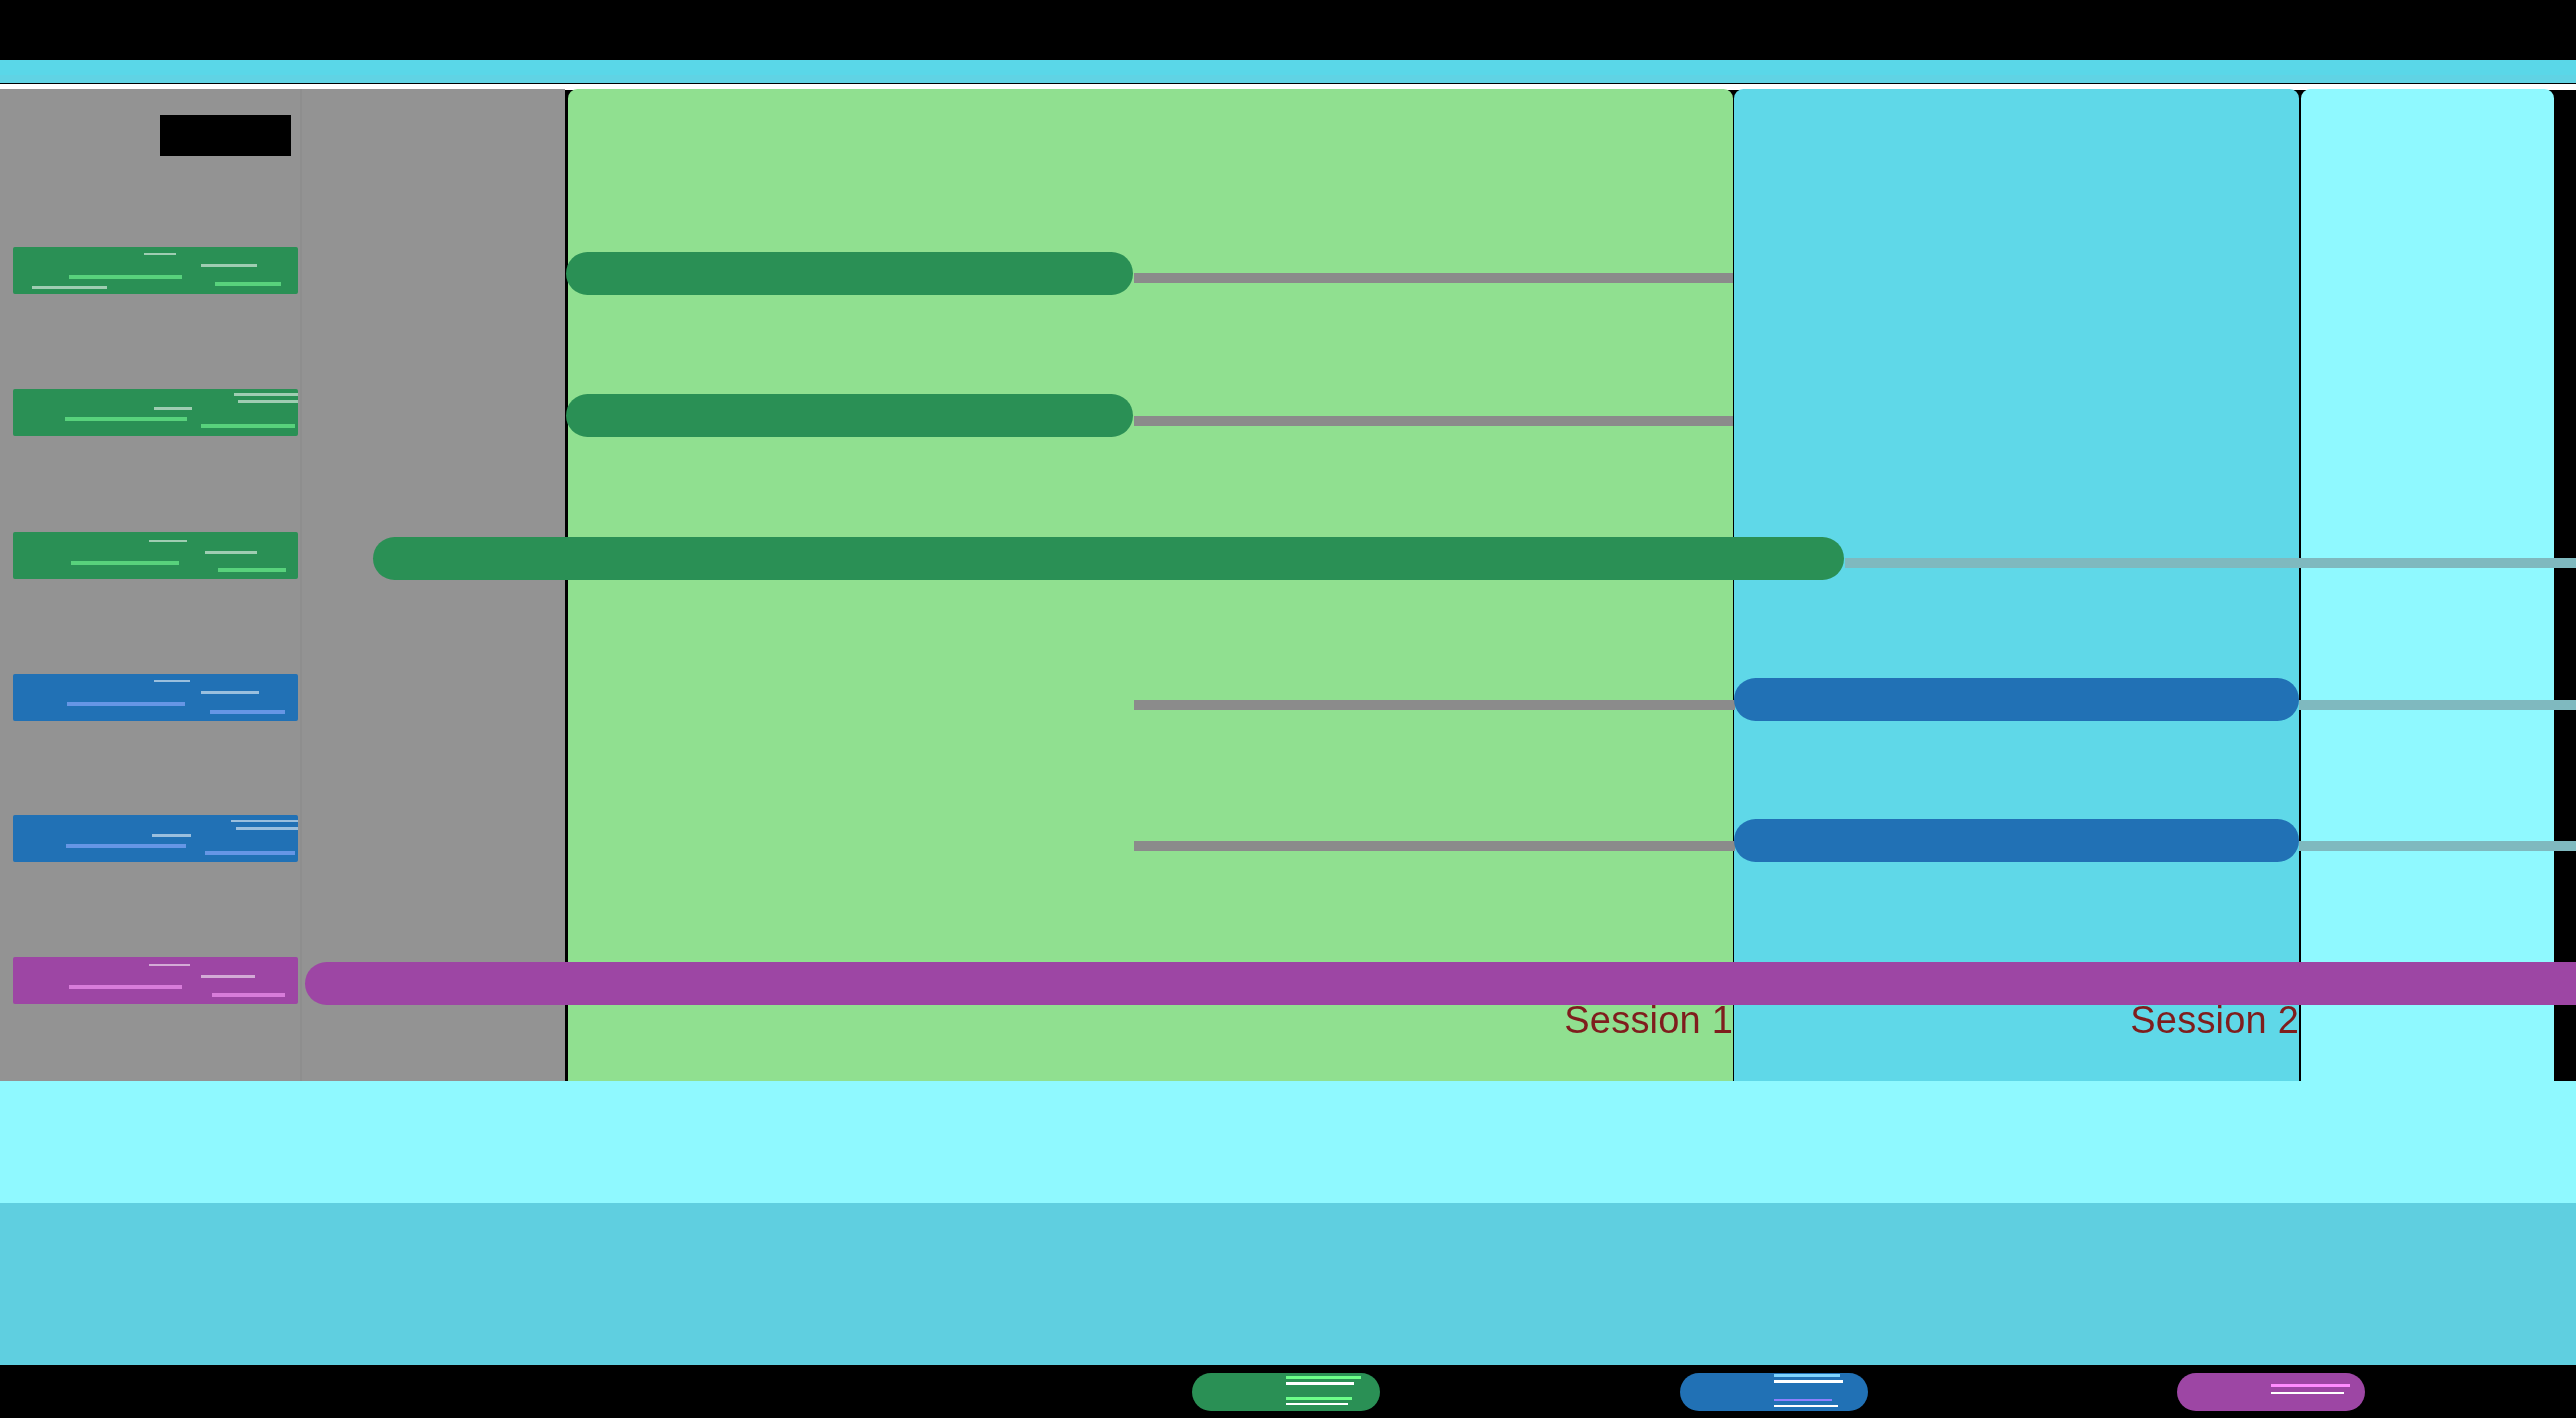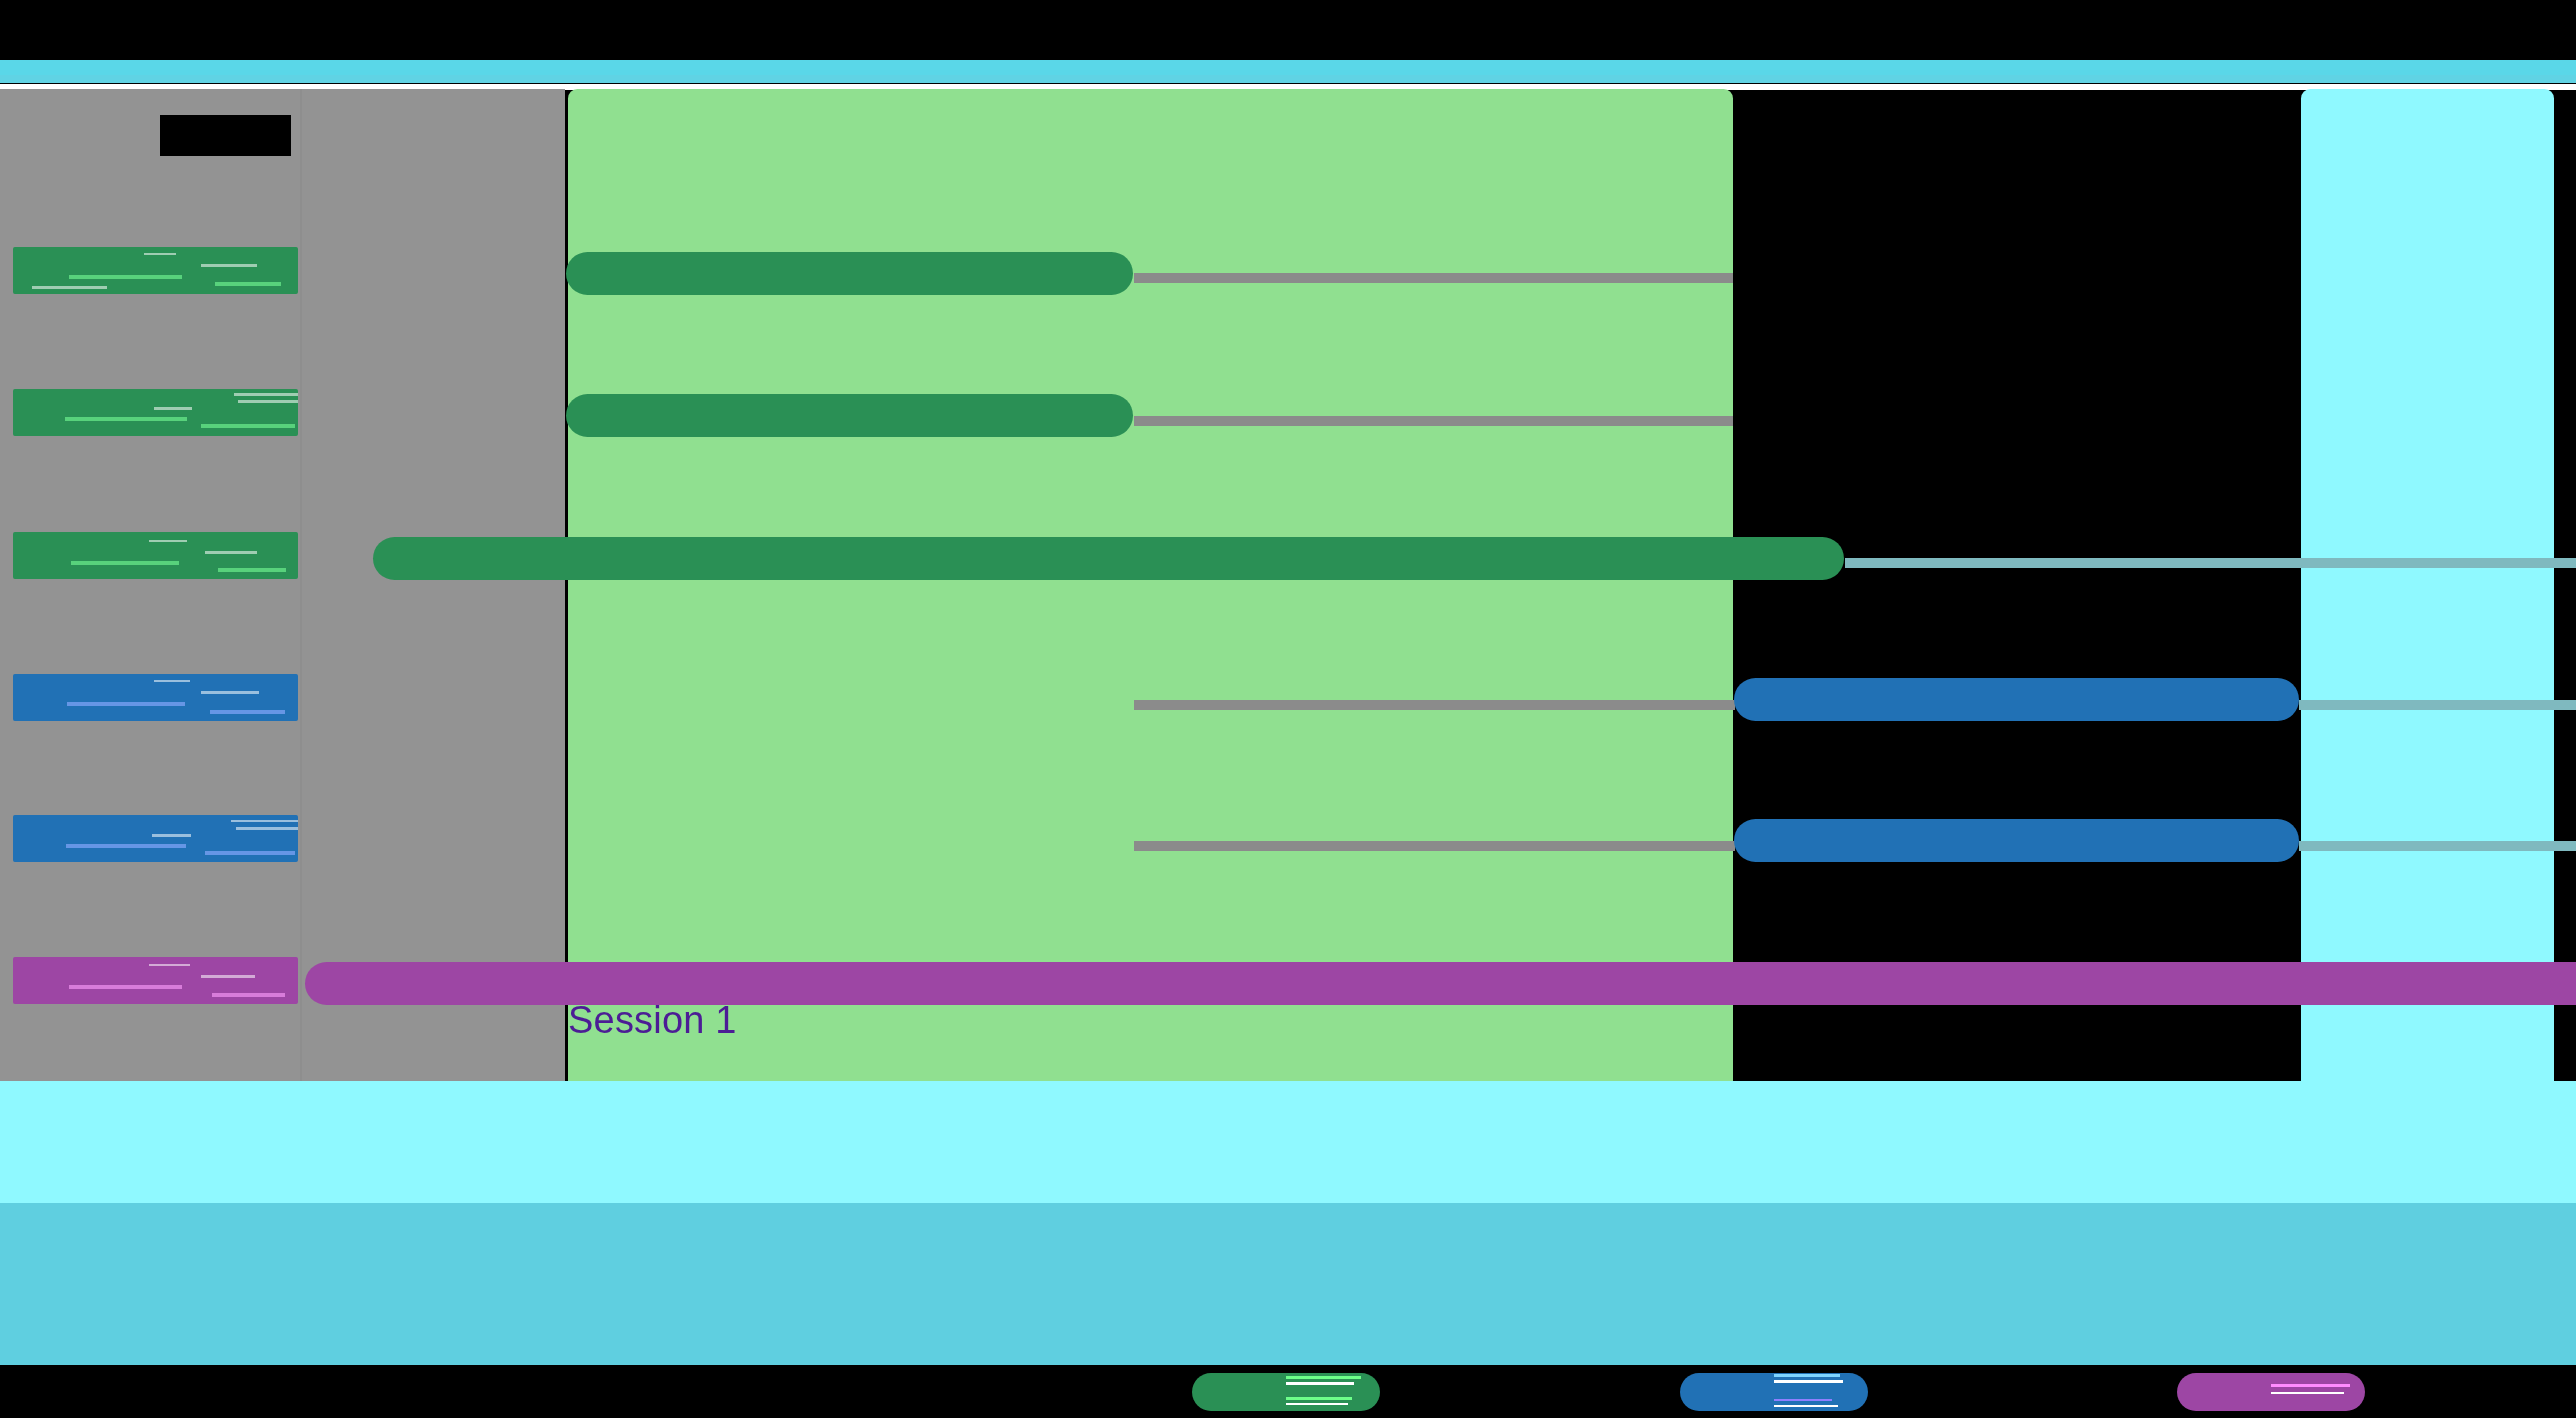--- a/index.html
+++ b/index.html
@@ -38,22 +38,22 @@
     position:absolute;left:13px;width:285px;height:47px;border-radius:1.9px;
     overflow:hidden;
   }
   .row-label .hatch{position:absolute;left:0;top:0;right:0;bottom:0;}
   .row-label .hatch i{position:absolute;display:block;height:2.8px;background:rgba(255,255,255,.55);}
   .row-label .hatch b{position:absolute;display:block;height:3.8px;background:rgba(120,255,150,.6);}
 
   
   .band{position:absolute;top:0;border-radius:9.4px 9.4px 0 0;}
   .band-label{
-    position:absolute;bottom:39px;width:100%;text-align:left;
-    font-size:38px;color:#4c1d95;letter-spacing:0.2px;
+    position:absolute;bottom:39px;width:100%;text-align:right;
+    font-size:38px;color:#7f1d1d;letter-spacing:0.2px;
   }
 
   
   .track{position:absolute;height:10.3px;background:#8b8b8b;}
 
   
   .bar{position:absolute;height:43px;border-radius:21.6px;}
   .bar.green{background:#2a9055;}
   .bar.blue{background:#2171b5;}
   .bar.magenta{background:#9d46a4;}
@@ -83,20 +83,23 @@
 <body>
 
 <div class="stage">
 
   <div class="accent-strip accent-a"></div>
   <div class="accent-strip accent-b"></div>
   <div class="accent-strip accent-c"></div>
 
   <div class="band" style="left:568px;width:1165px;height:992px;top:89px;background:#90e090;">
     <div class="band-label">Session 1</div>
+  </div>
+  <div class="band" style="left:1734px;width:565px;height:992px;top:89px;background:#5fd8e8;">
+    <div class="band-label">Session 2</div>
   </div>
   <div class="band" style="left:2301px;width:253px;height:992px;top:89px;background:#8ff9ff;">
     <div class="band-label"></div>
   </div>
 
   <div class="label-panel">
     <div class="split"></div>
   </div>
 
   <div class="title-redact"></div>

